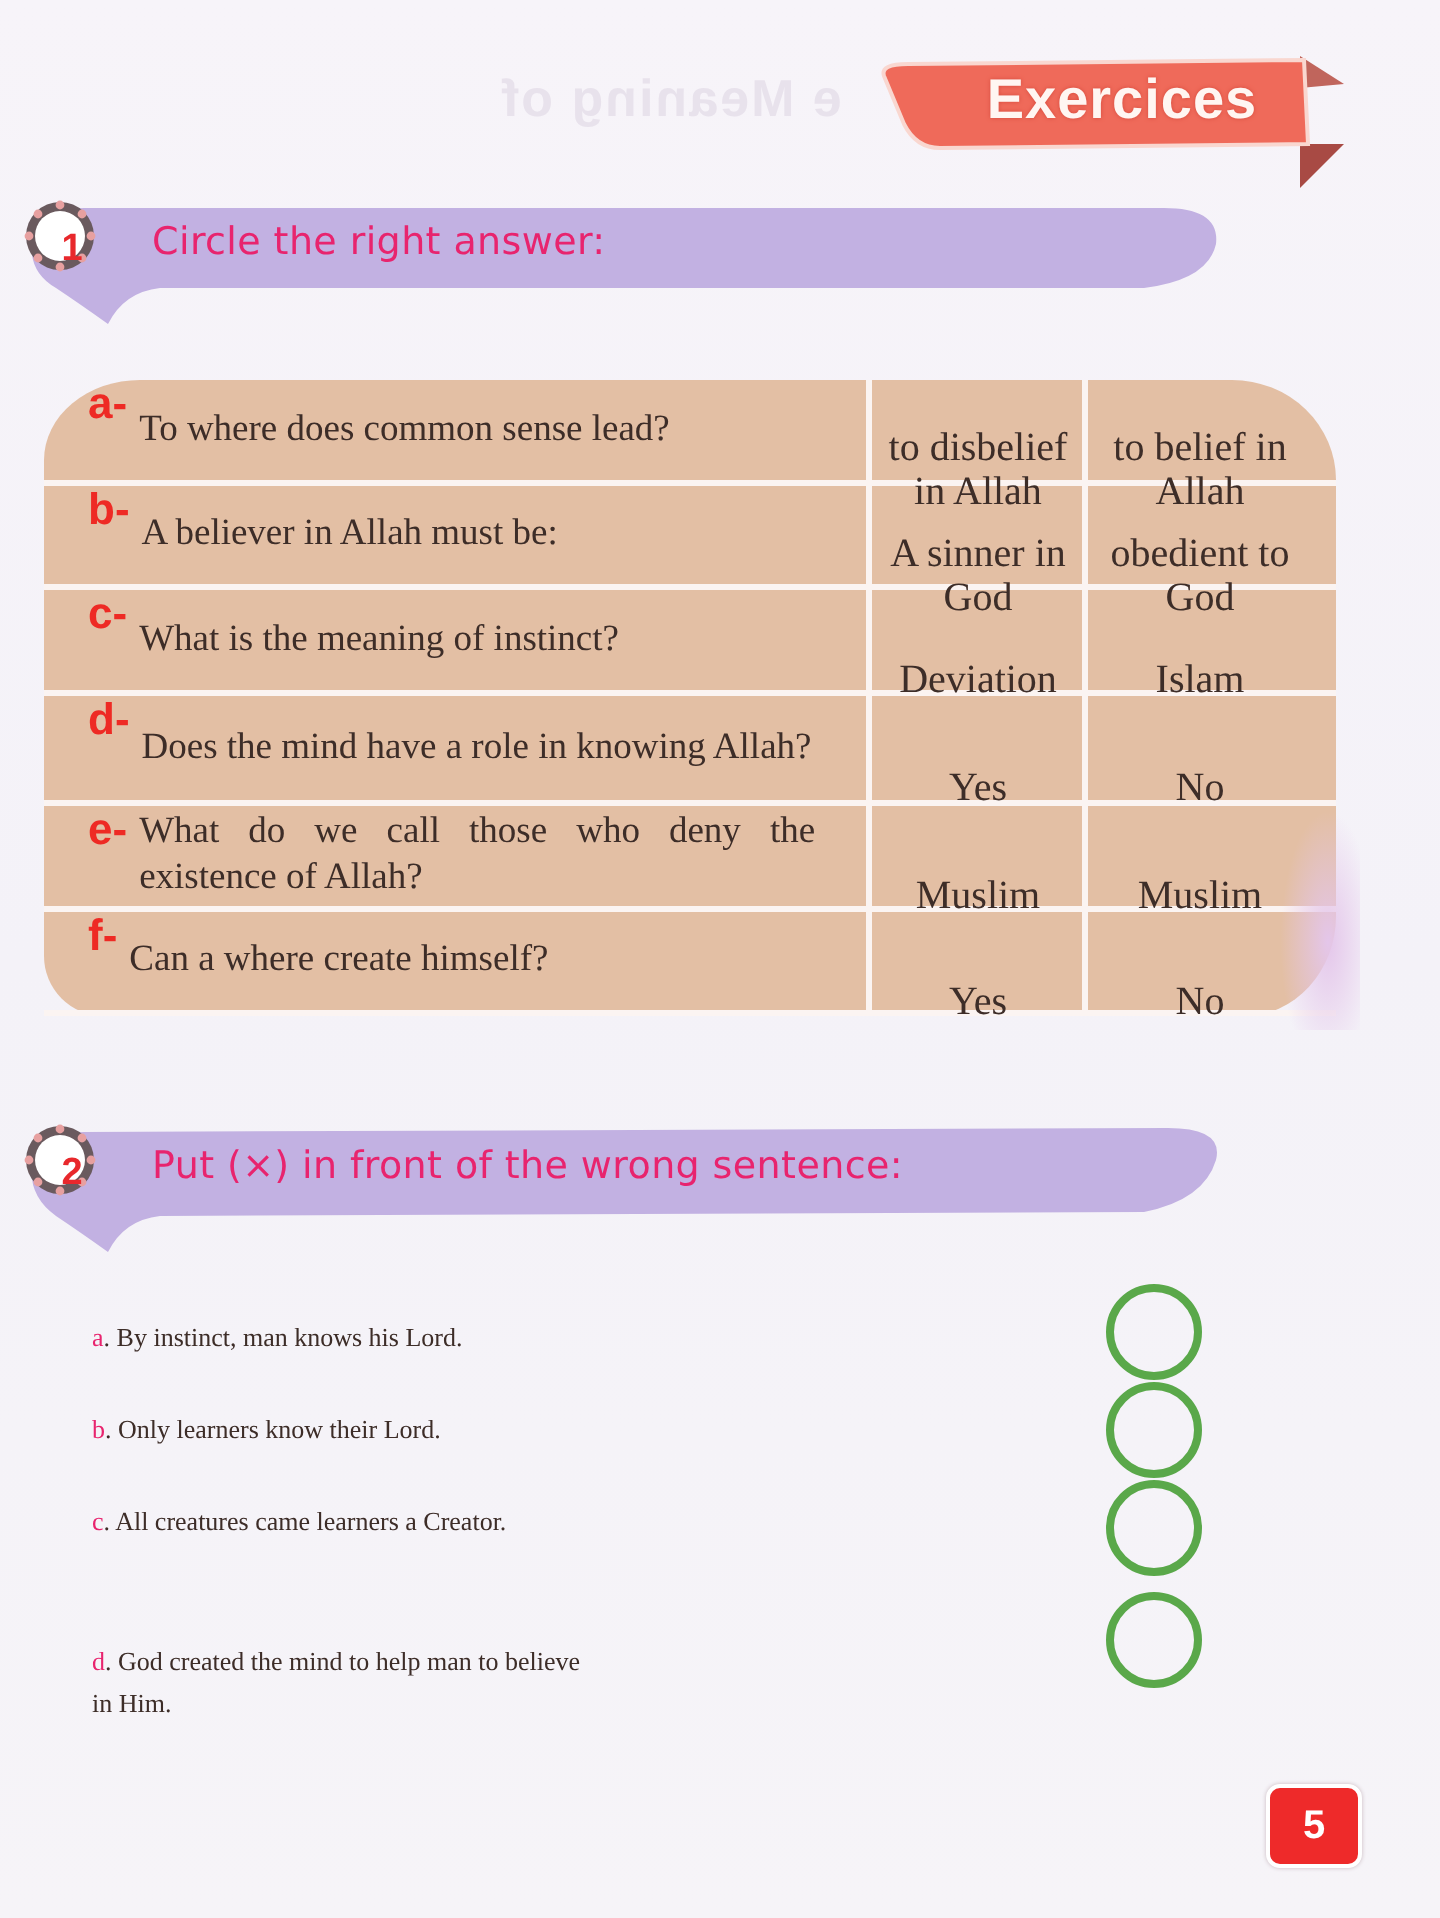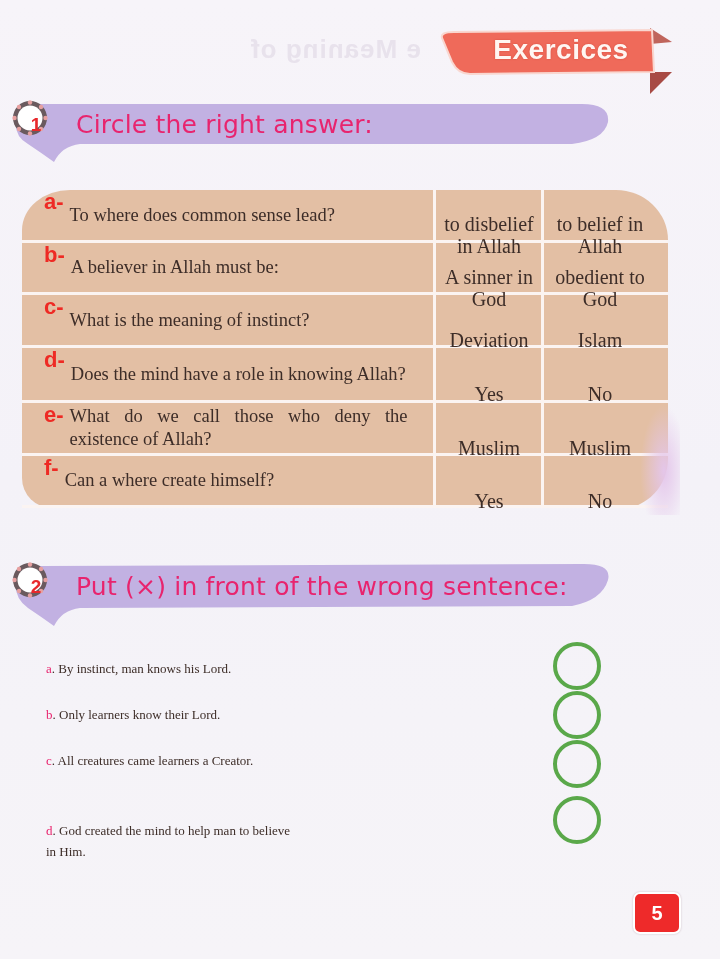--- a/index.html
+++ b/index.html
@@ -41,21 +41,21 @@
     .banner-badge {
       position: absolute; left: 6px; top: 7px; width: 36px; height: 36px;
     }
     .banner-num {
       position: absolute; left: 6px; top: 7px; width: 36px; height: 36px;
       display: flex; align-items: center; justify-content: center;
       font-family: "Liberation Sans", sans-serif; font-weight: bold; font-size: 19px; color: #e8282c;
     }
     .banner-text {
       position: absolute; left: 64px; top: 10px;
-      font-family: "DejaVu Sans", sans-serif; font-size: 25px; color: #e8246e;
+      font-family: "DejaVu Sans", sans-serif; font-size: 19px; color: #e8246e;
       letter-spacing: 0.2px; white-space: nowrap;
     }
 
     
     .qtable {
       position: absolute; left: 22px; top: 190px; width: 646px; height: 318px;
     }
     .qtable-bg {
       position: absolute; inset: 0;
       background: #e3bfa4;

